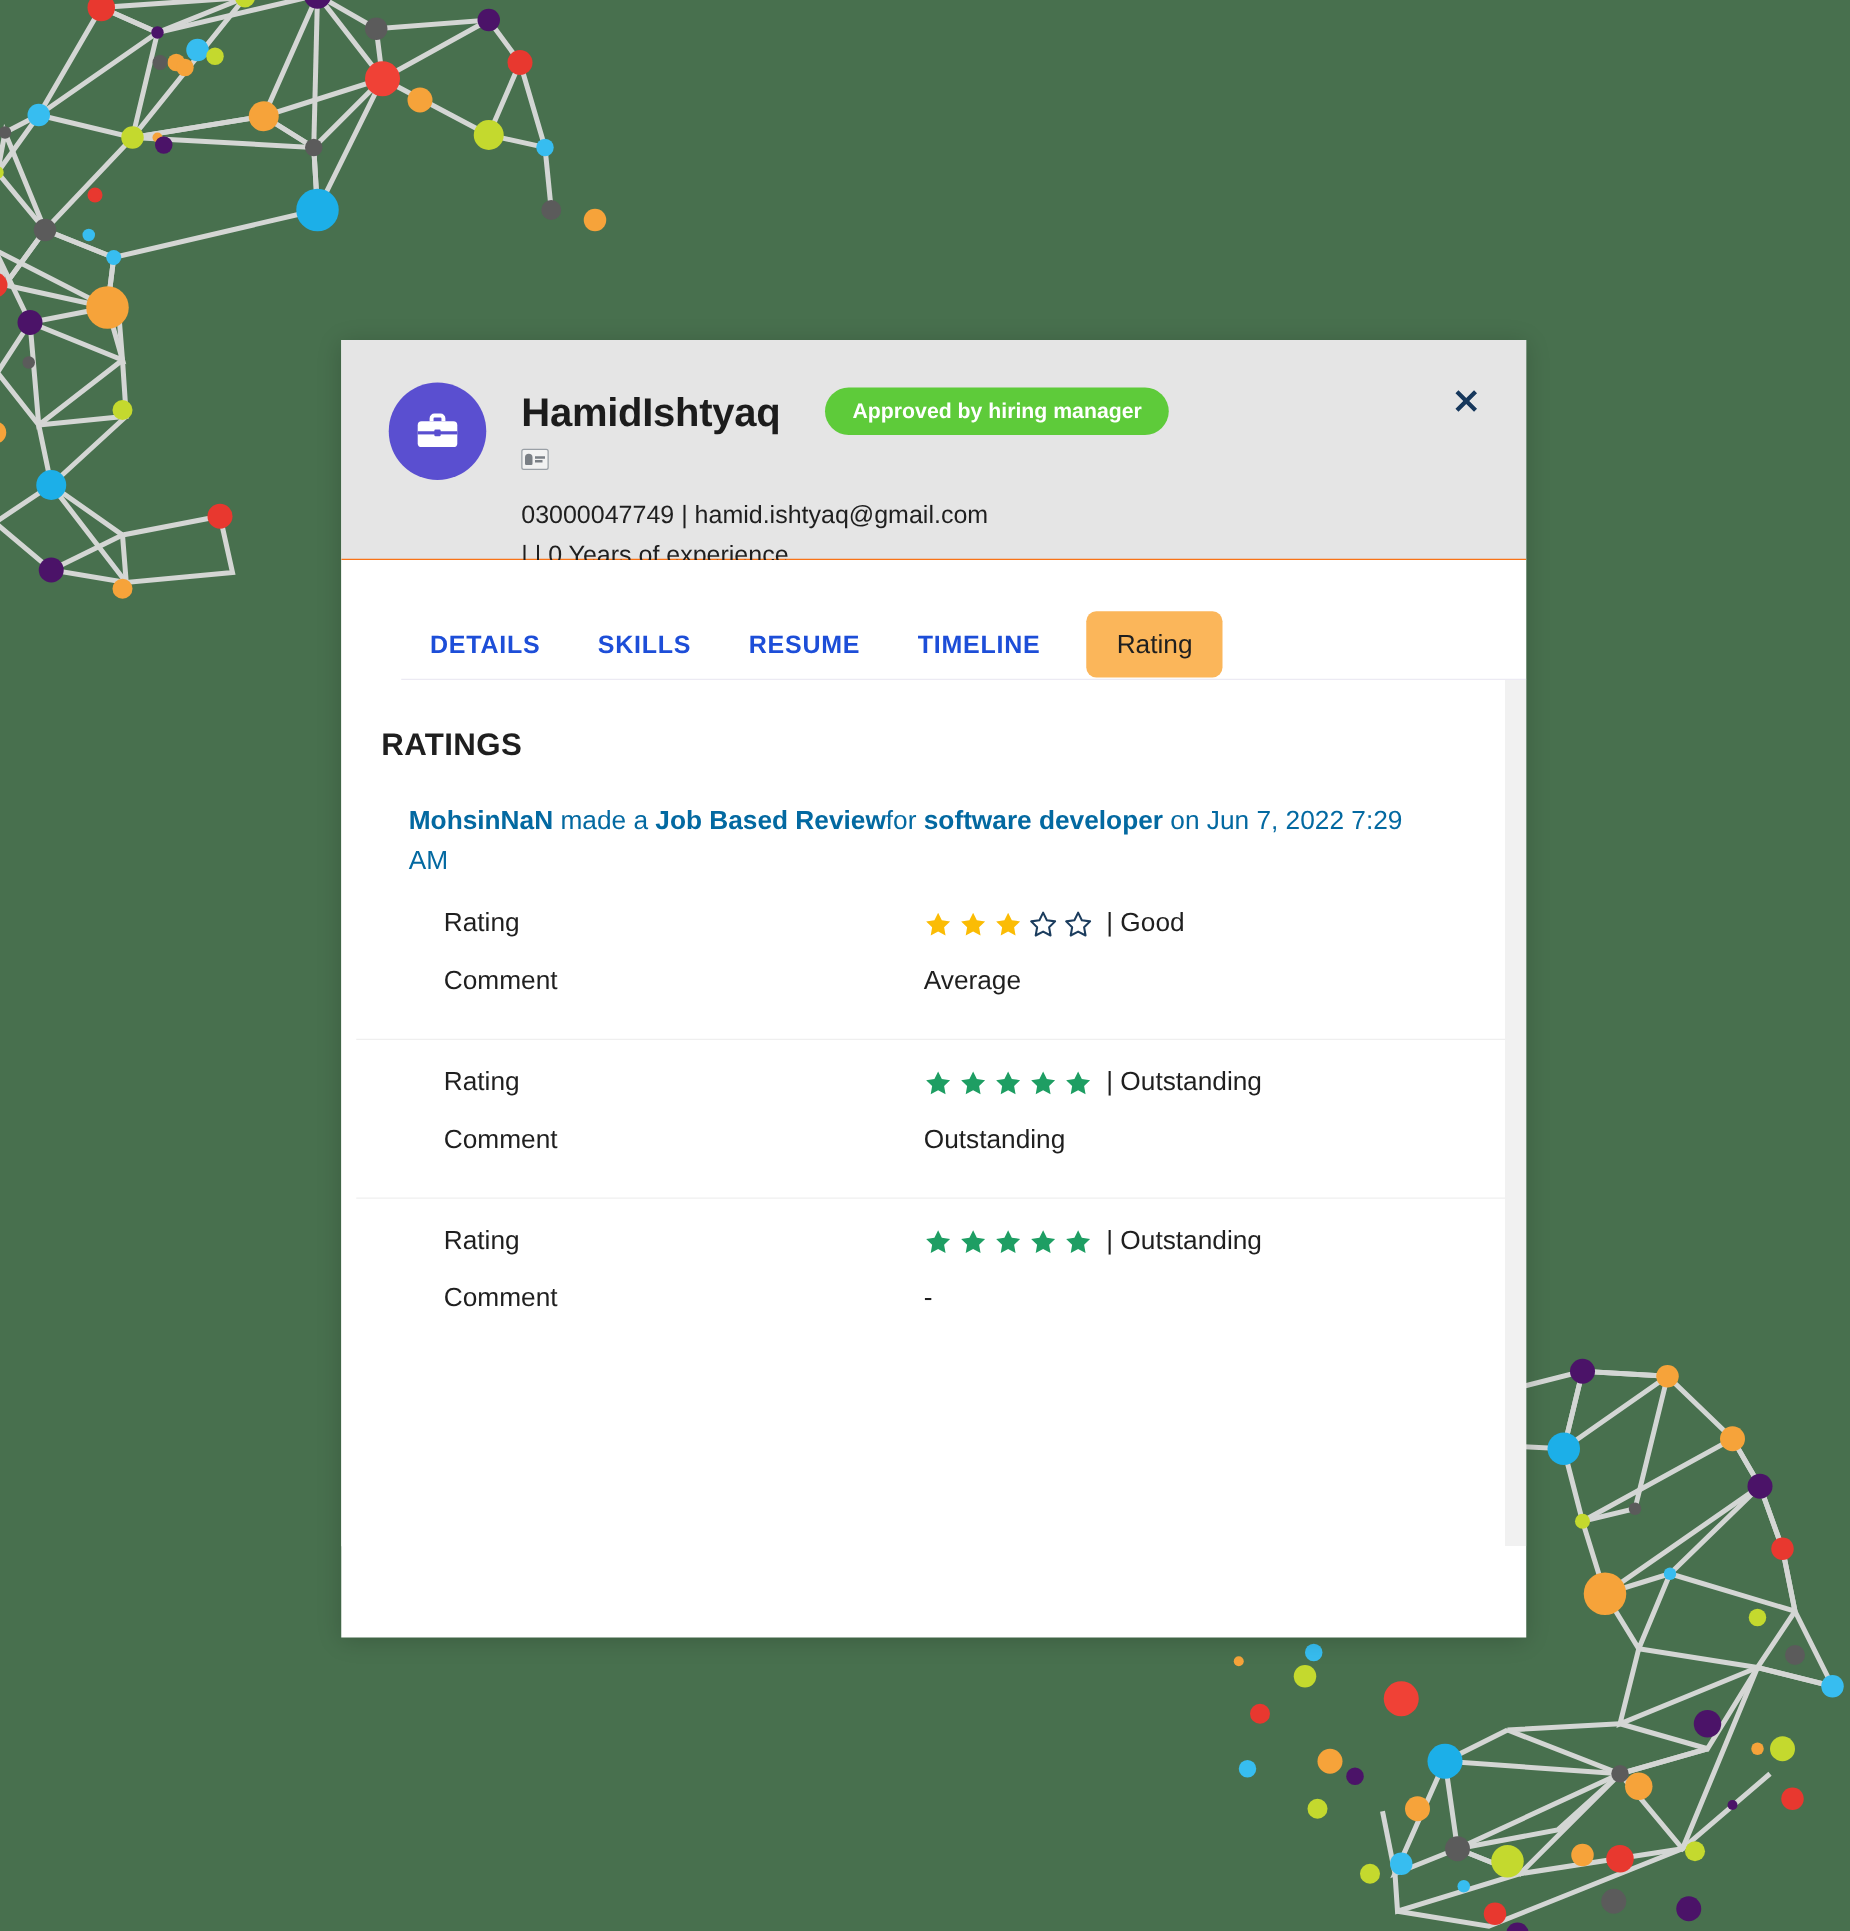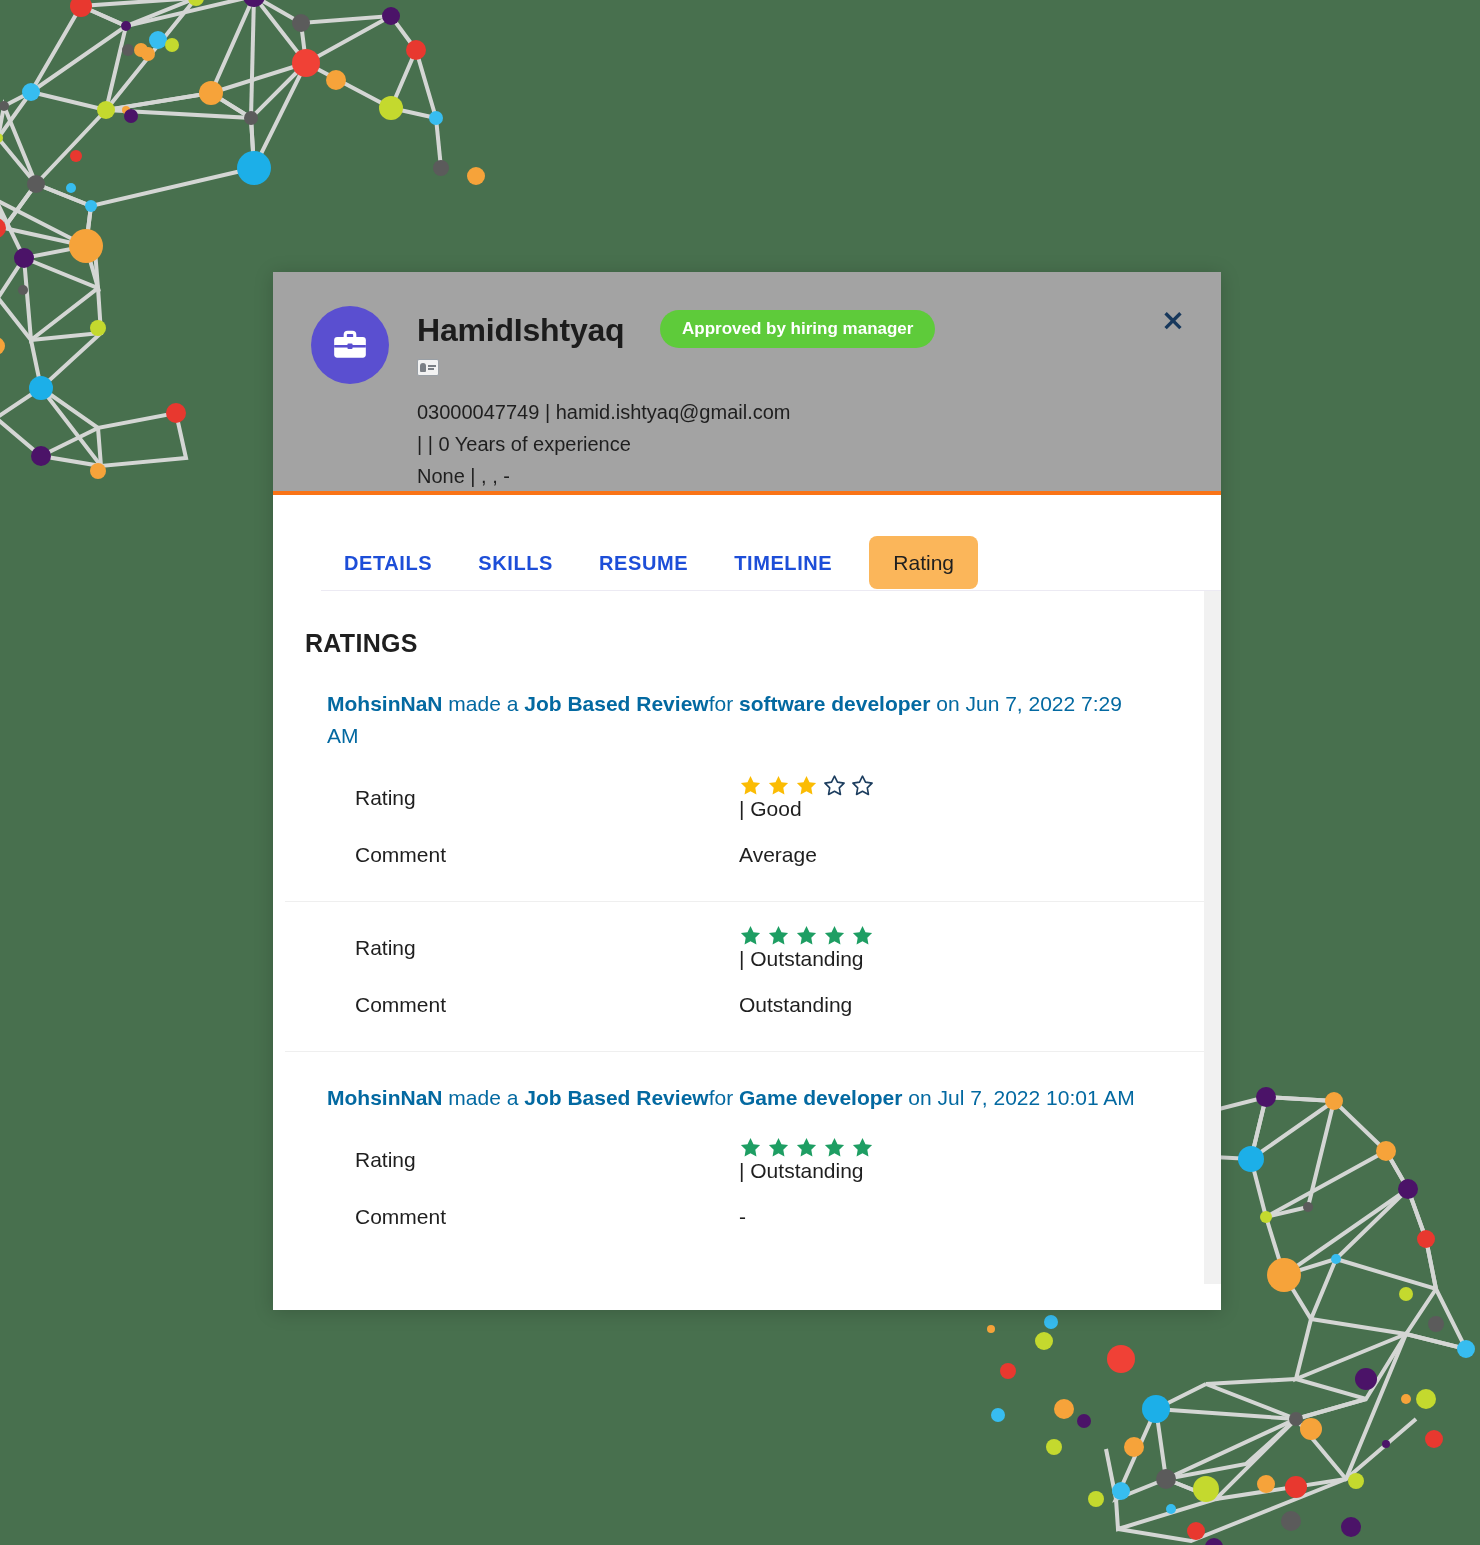--- a/index.html
+++ b/index.html
@@ -30,23 +30,23 @@
     left: 273px;
     top: 272px;
     width: 948px;
     height: 1038px;
     background: #ffffff;
     overflow: hidden;
     box-shadow: 0 2px 18px rgba(0,0,0,0.18);
   }
 
   .modal-header {
-    background: #a3a3a3;
-    height: 223px;
-    border-bottom: 4px solid #f97316;
+    background: #e5e5e5;
+    height: 176px;
+    border-bottom: 1px solid #f97316;
     position: relative;
     padding: 32px 40px 0 38px;
   }
 
   .header-row { display: flex; align-items: flex-start; }
 
   .avatar {
     width: 78px;
     height: 78px;
     border-radius: 50%;
@@ -211,22 +211,21 @@
   .kv .k {
     width: 412px;
     font-size: 21px;
     color: #1f1f1f;
     padding-left: 28px;
   }
   .kv .v {
     font-size: 21px;
     color: #1f1f1f;
     display: flex;
-    align-items: flex-start;
-    flex-direction: column;
+    align-items: center;
   }
   .review-pad { padding-bottom: 34px; }
 
   .stars { display: flex; align-items: center; gap: 5px; margin-right: 11px; }
   .stars svg { width: 23px; height: 23px; display: block; }
   .rating-label { font-size: 21px; color: #1f1f1f; }
 
   
   .scrollbar-track {
     position: absolute;
@@ -526,23 +525,20 @@
             <span class="rating-label">| Outstanding</span>
           </div>
         </div>
         <div class="kv">
           <div class="k">Comment</div>
           <div class="v">Outstanding</div>
         </div>
       </div>
 
       <div class="review">
-        <div class="review-head">
-          <b>MohsinNaN</b><span> </span><span>made a</span><span> </span><b>Job Based Review</b><span>for</span><span> </span><b>Game developer</b><span> </span><span>on</span><span> </span><span>Jul 7, 2022 10:01 AM</span>
-        </div>
         <div class="kv">
           <div class="k">Rating</div>
           <div class="v">
             <span class="stars">
               <svg viewBox="0 0 24 24">
                   <path d="M12 2.2l3.1 6.3 6.9 1-5 4.9 1.2 6.9-6.2-3.3-6.2 3.3 1.2-6.9-5-4.9 6.9-1z" fill="#1e9e63"></path>
                 </svg>
               <svg viewBox="0 0 24 24">
                   <path d="M12 2.2l3.1 6.3 6.9 1-5 4.9 1.2 6.9-6.2-3.3-6.2 3.3 1.2-6.9-5-4.9 6.9-1z" fill="#1e9e63"></path>
                 </svg>

